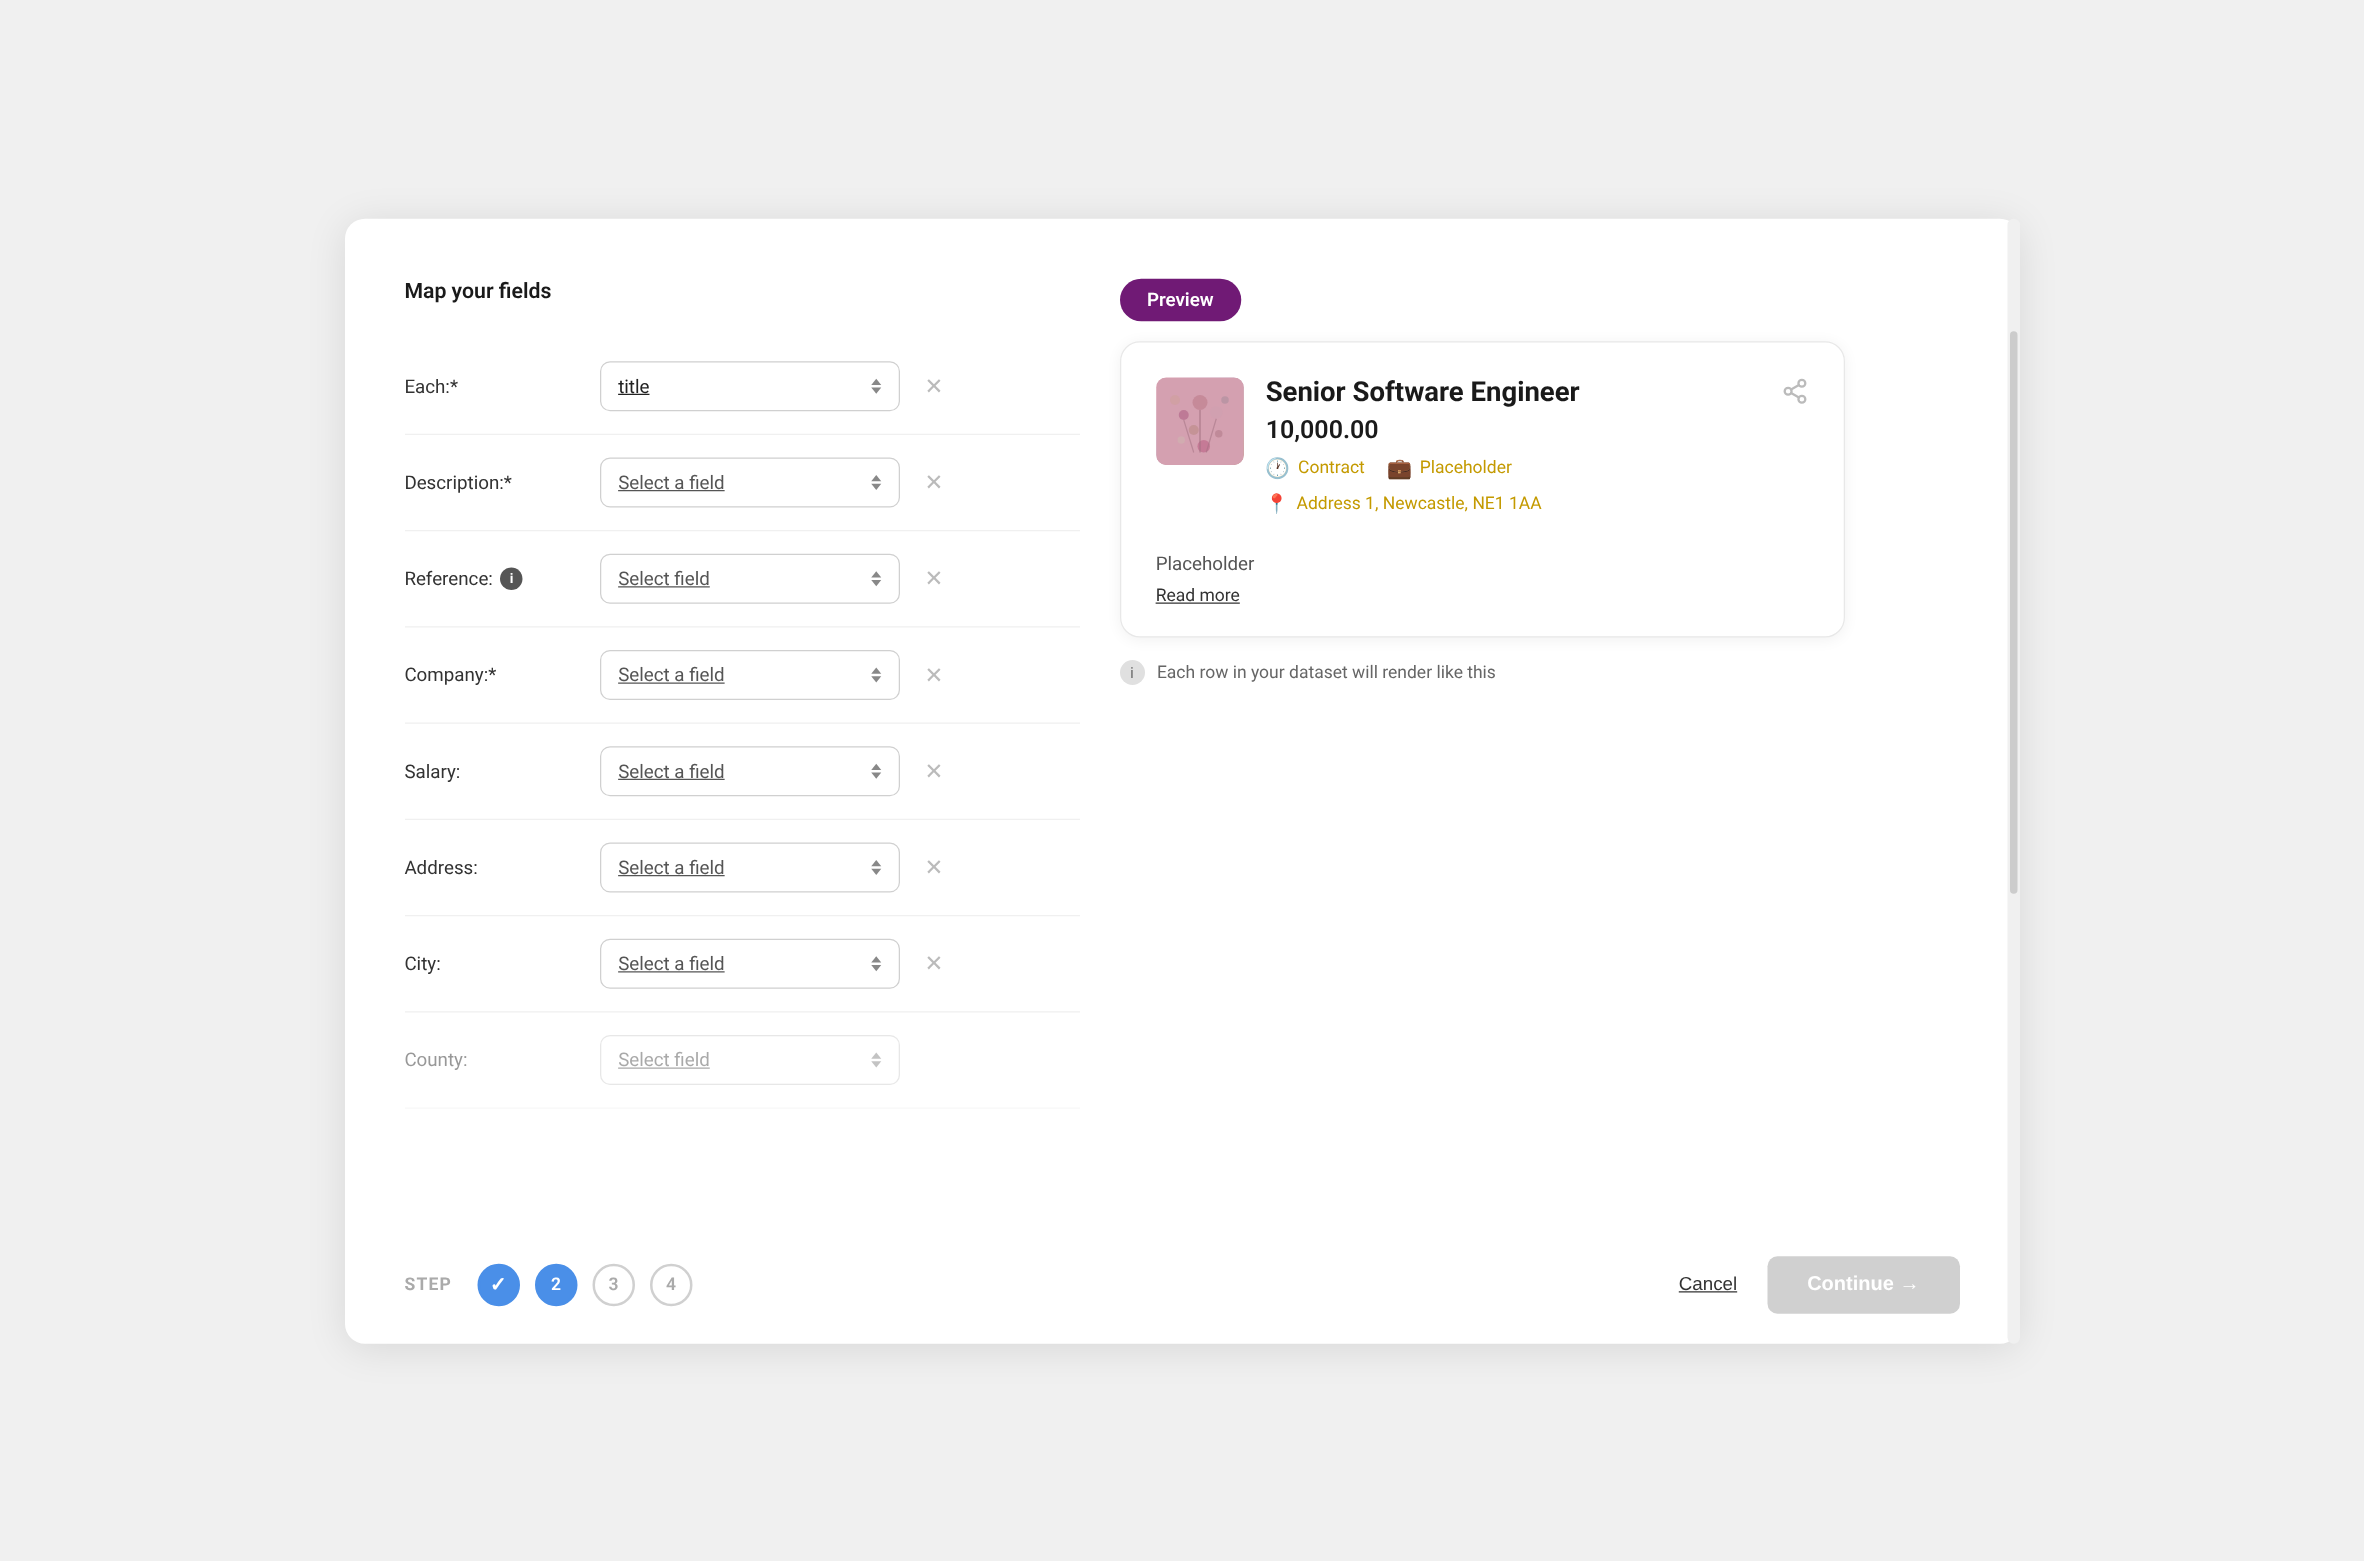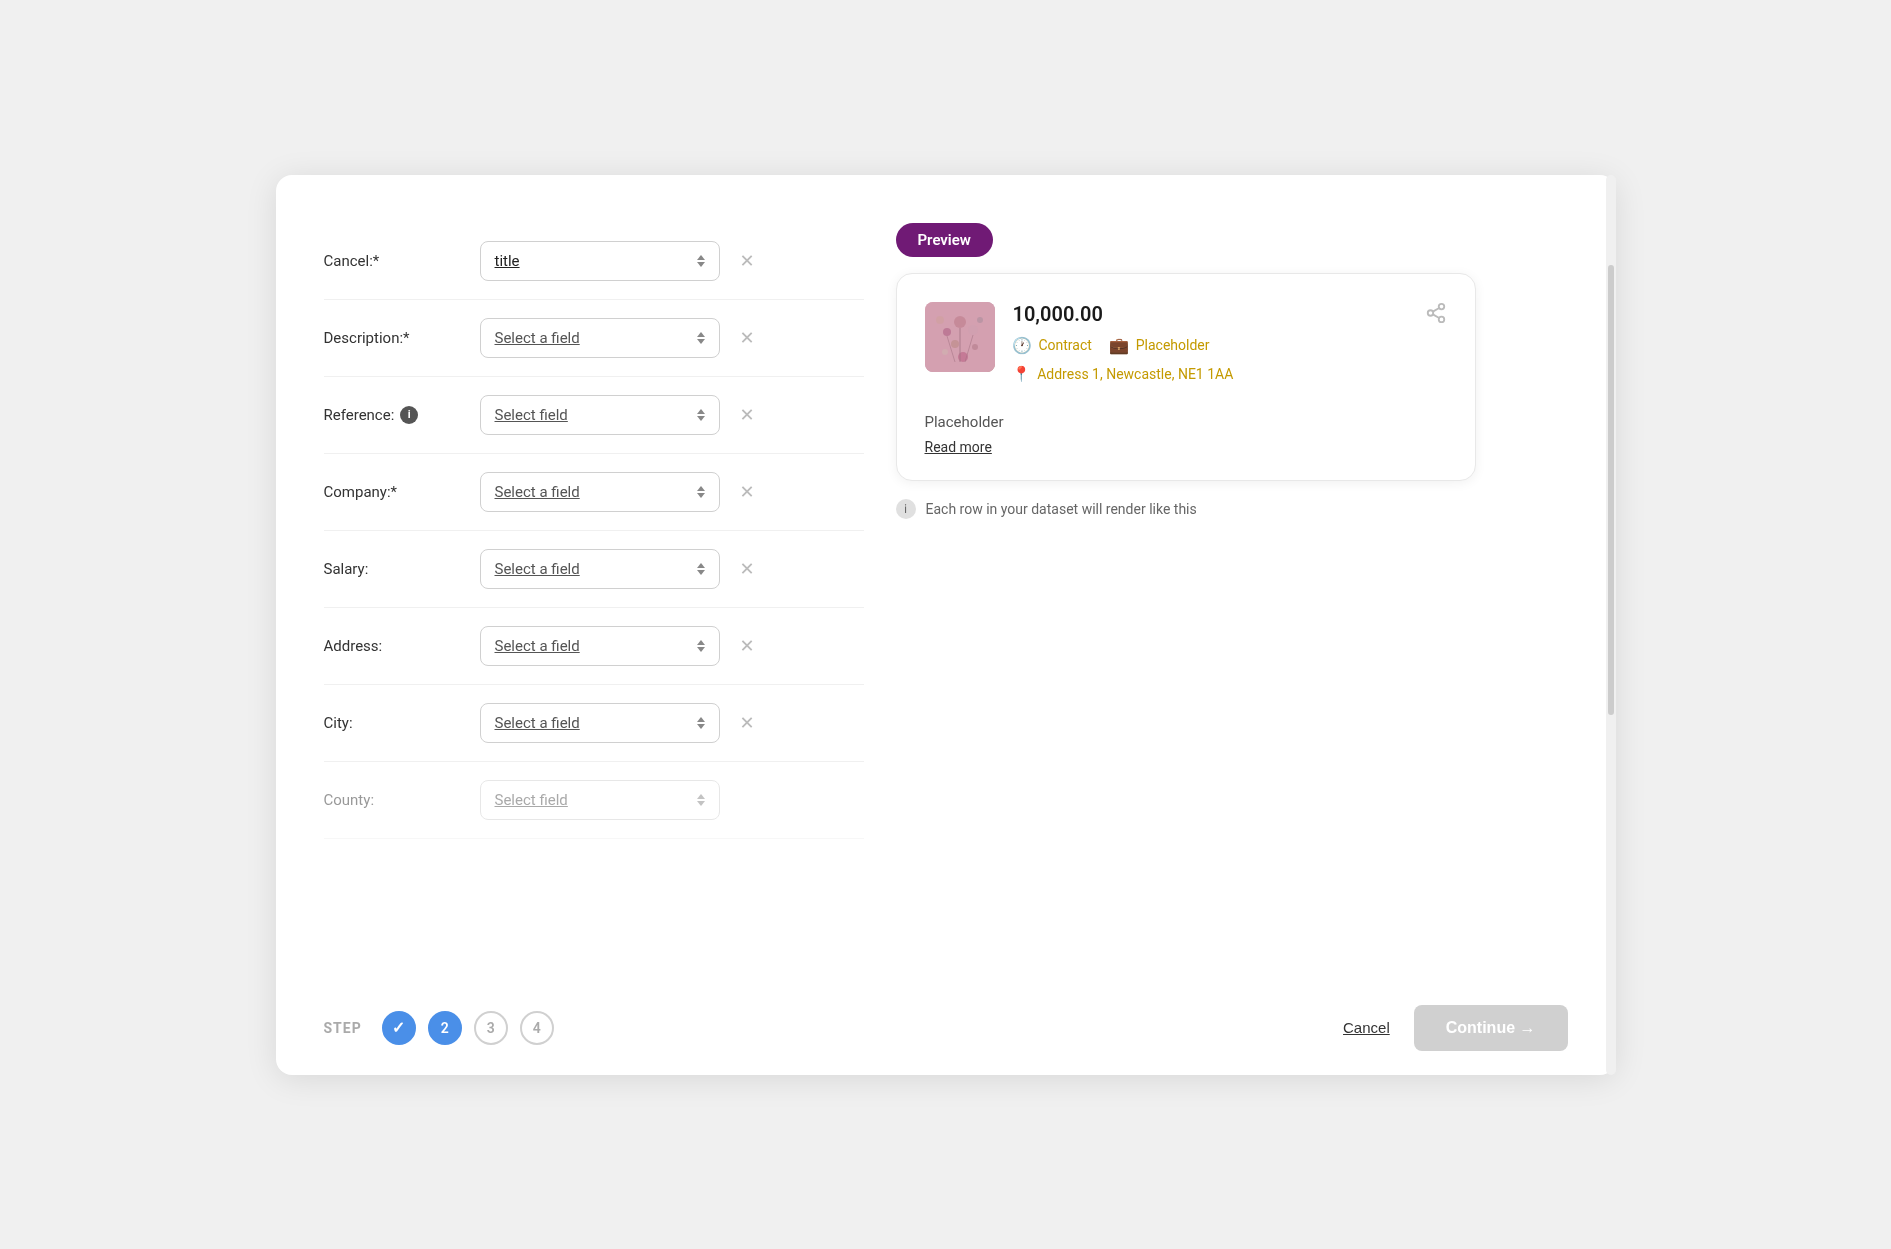--- a/index.html
+++ b/index.html
@@ -364,25 +364,26 @@
 <div class="modal">
 
   <div class="scrollbar-track">
     <div class="scrollbar-thumb"></div>
   </div>
 
 
   <div class="main-content">
 
     <div class="left-panel">
+      <div class="section-label">Map your fields</div>
       <div class="field-rows">
 
         <div class="field-row">
           <div class="field-label">
-            <span>Cancel:*</span>
+            <span>Each:*</span>
           </div>
           <div class="field-select has-value">
             <span>title</span>
             <div class="select-arrows">
               <div class="arrow-up"></div>
               <div class="arrow-down"></div>
             </div>
           </div>
           <button class="clear-btn">✕</button>
         </div>
@@ -507,20 +508,21 @@
               <circle cx="38" cy="55" r="5" fill="#c07090" opacity="0.8"></circle>
               <circle cx="55" cy="18" r="3" fill="#b090a0" opacity="0.7"></circle>
               <circle cx="15" cy="18" r="4" fill="#d0a0a0" opacity="0.7"></circle>
 
               <line x1="35" y1="26" x2="35" y2="60" stroke="#a07080" stroke-width="1.5" opacity="0.5"></line>
               <line x1="22" y1="34" x2="30" y2="60" stroke="#a07080" stroke-width="1" opacity="0.5"></line>
               <line x1="48" y1="33" x2="40" y2="60" stroke="#a07080" stroke-width="1" opacity="0.5"></line>
             </svg>
           </div>
           <div class="preview-info">
+            <div class="preview-title">Senior Software Engineer</div>
             <div class="preview-salary">10,000.00</div>
             <div class="preview-tags">
               <span class="preview-tag">
                 <span class="tag-icon">🕐</span>
                 <span>Contract</span>
               </span>
               <span class="preview-tag">
                 <span class="tag-icon">💼</span>
                 <span>Placeholder</span>
               </span>

